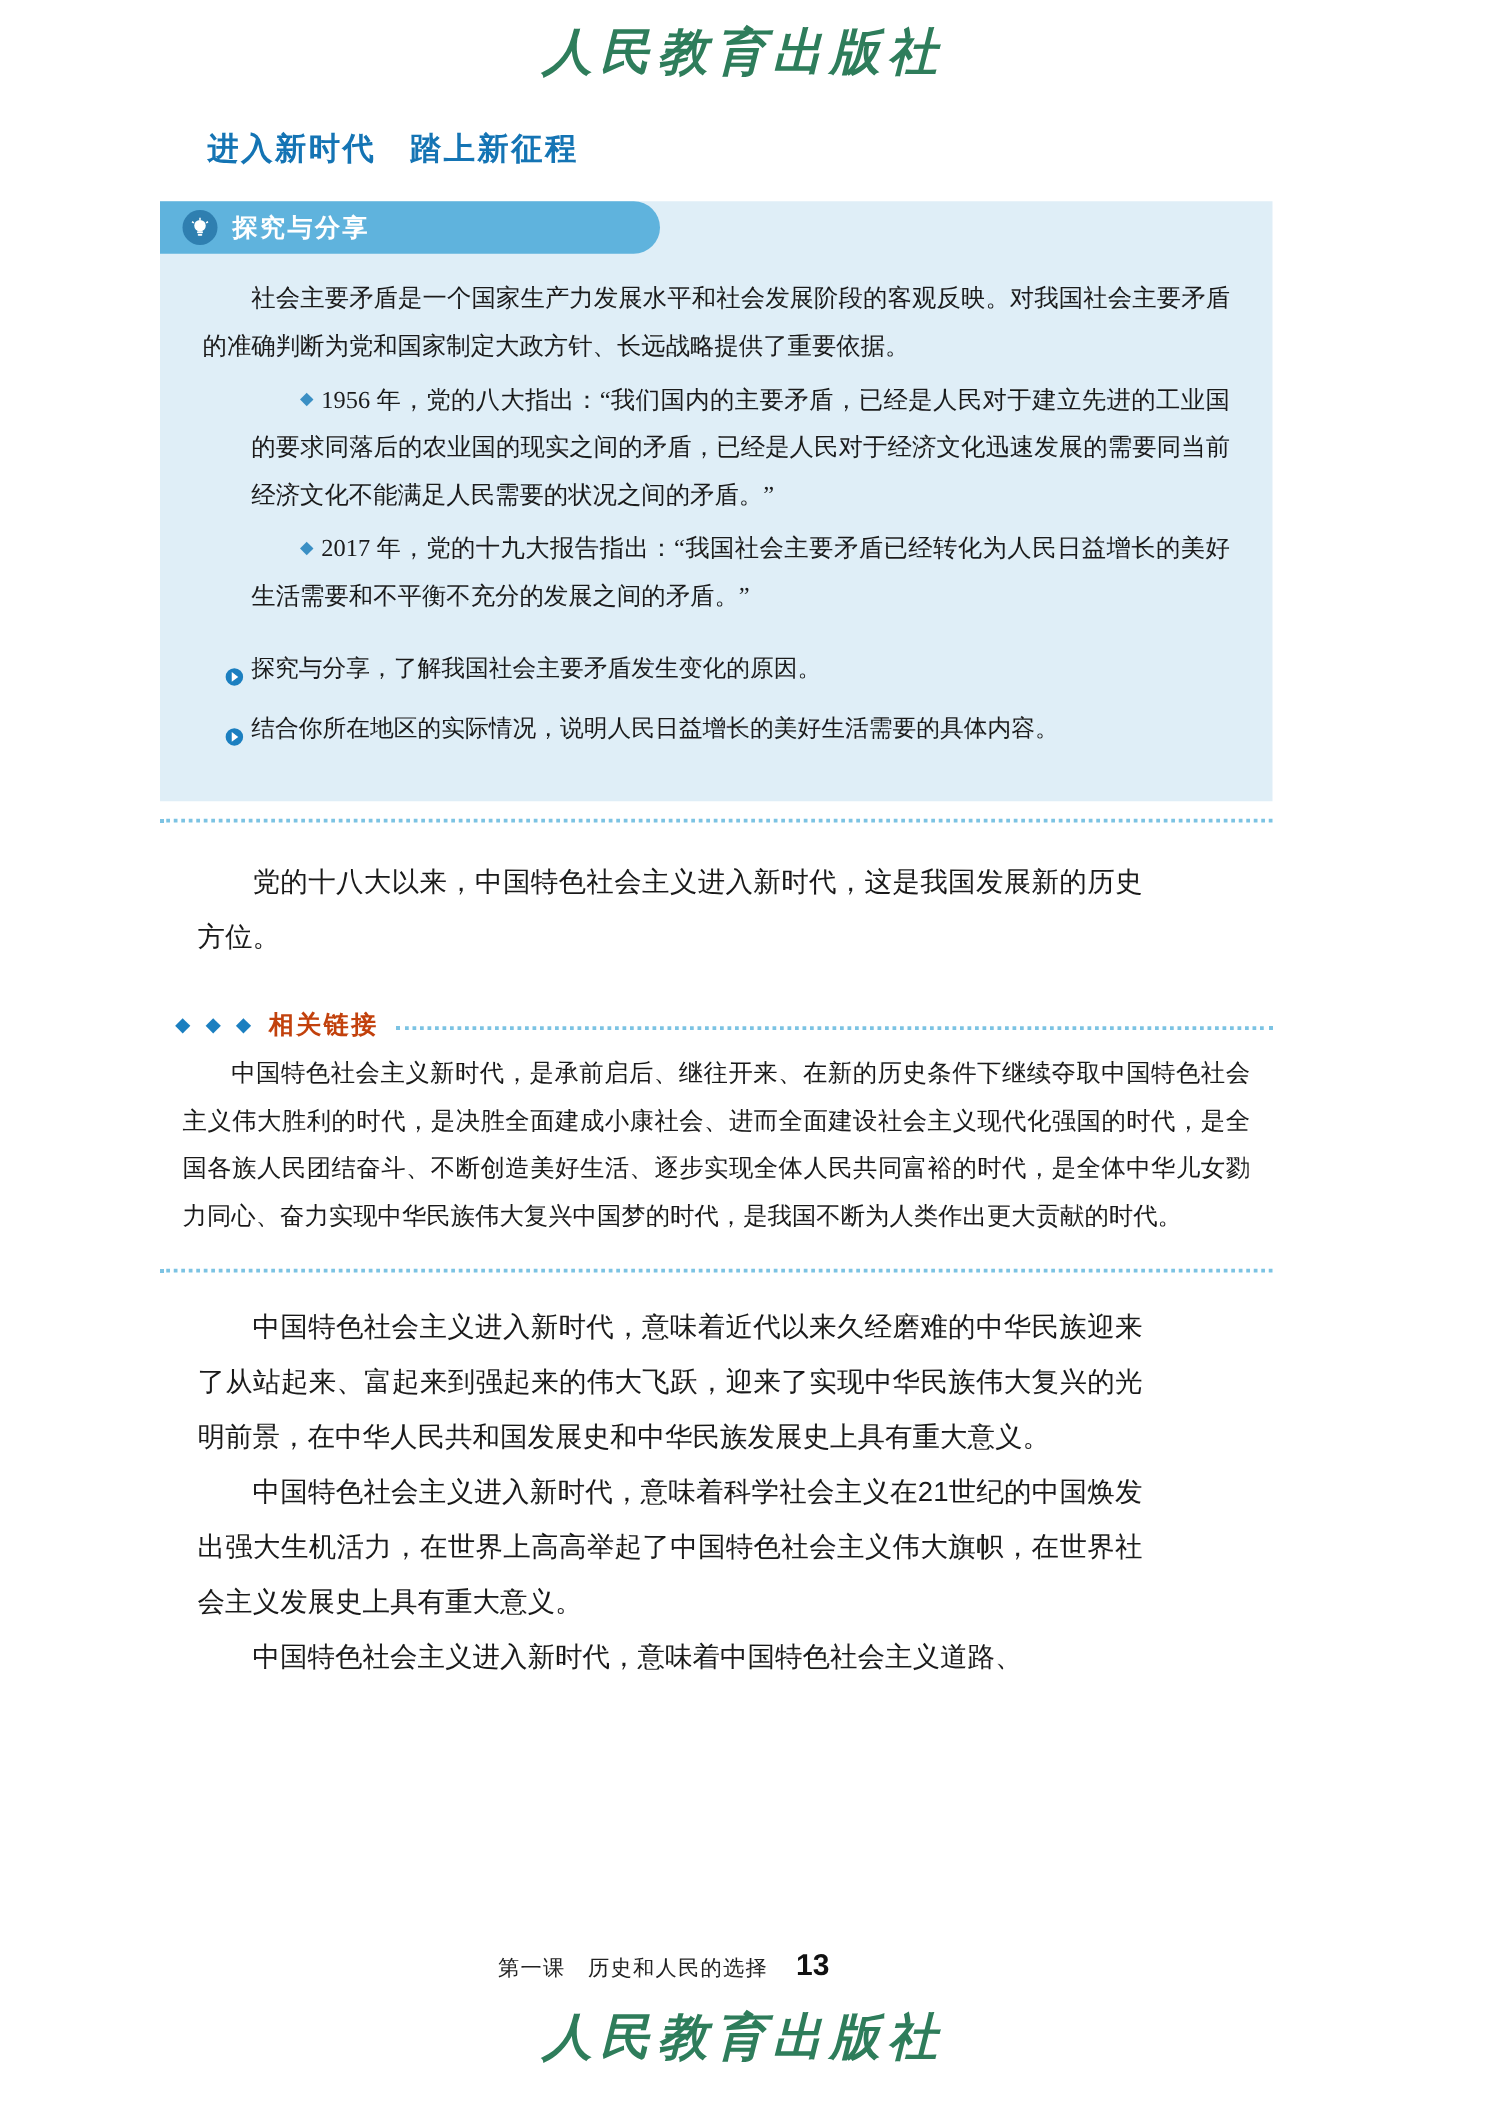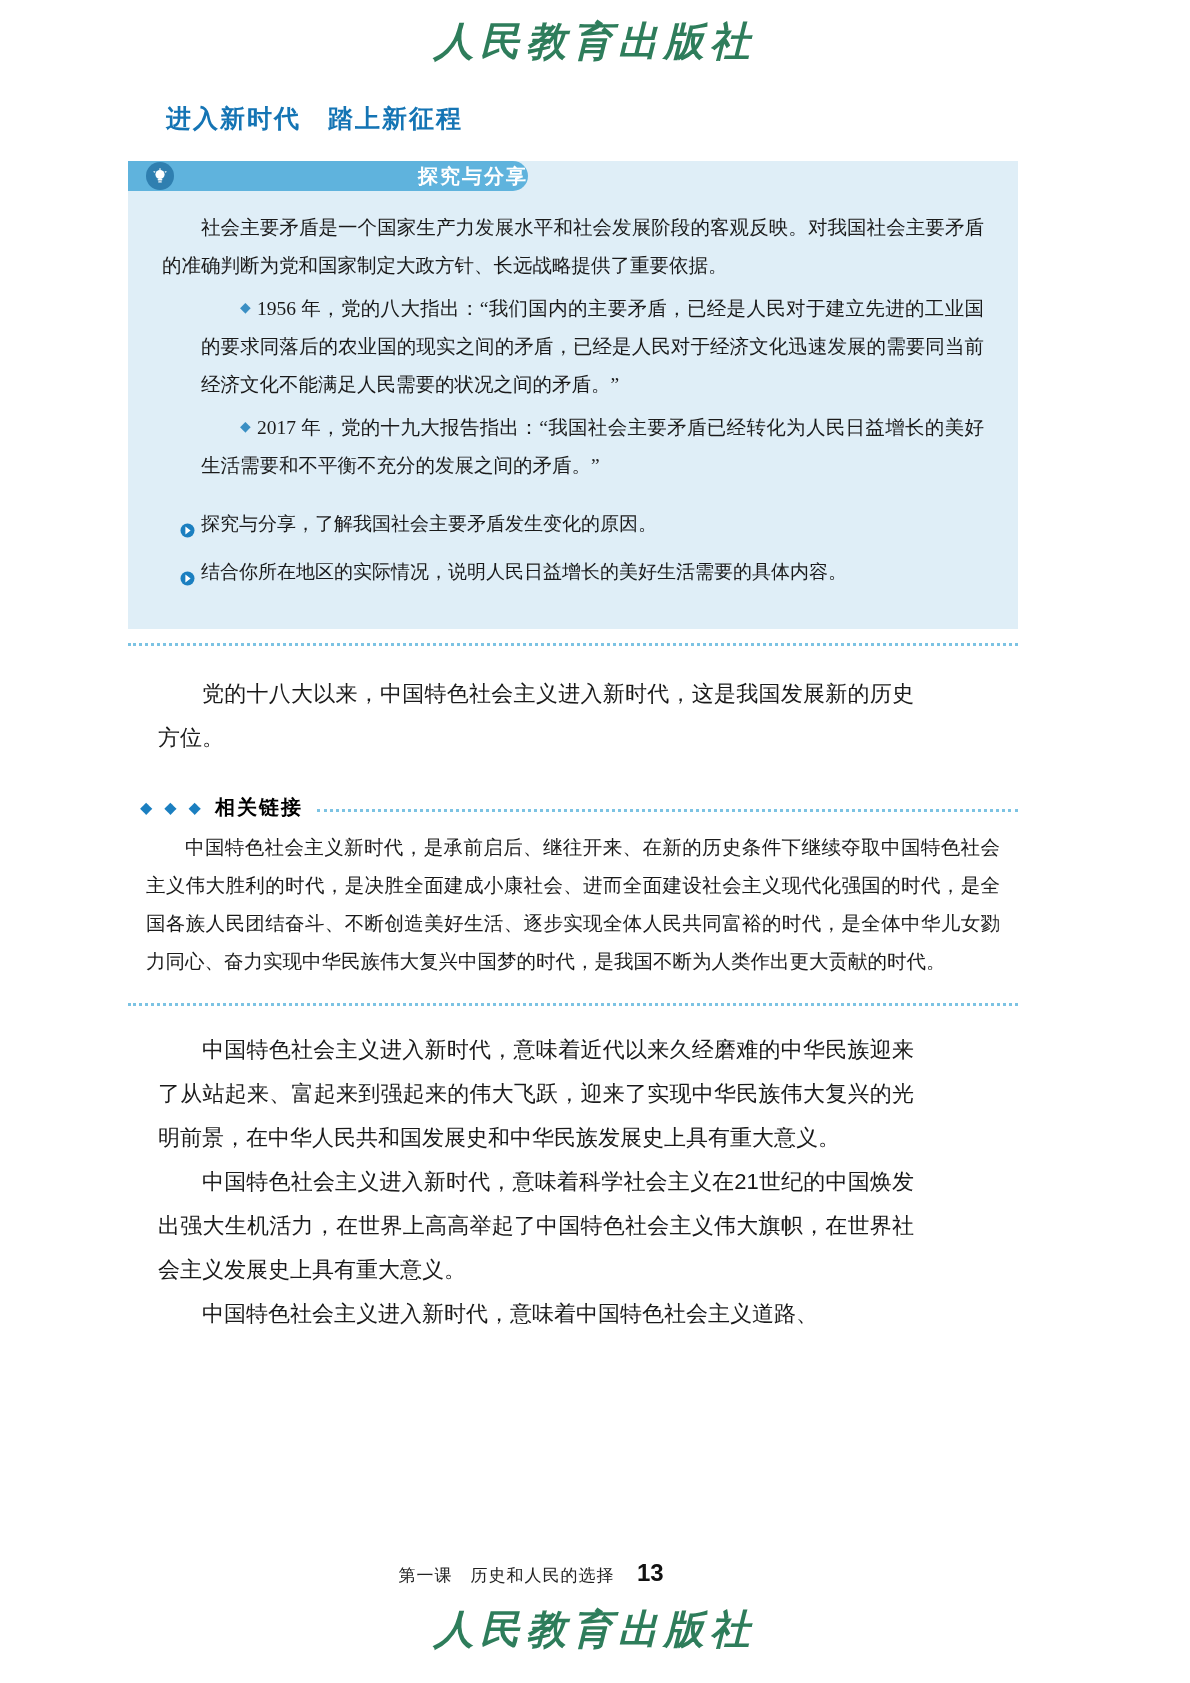--- a/index.html
+++ b/index.html
@@ -64,29 +64,28 @@
   }
 
   
   .explore-box {
     background: #dfeef7;
     position: relative;
     padding: 0 0 26px 0;
   }
   .explore-header {
     position: relative;
-    height: 30px;
+    height: 42px;
     width: 400px;
     background: #5fb3dd;
     border-radius: 0 22px 22px 0;
     display: flex;
     align-items: center;
     padding-left: 18px;
     box-sizing: border-box;
-    justify-content: space-between;
   }
   .explore-header .bulb {
     width: 28px;
     height: 28px;
     border-radius: 50%;
     background: #2f7fb0;
     display: inline-flex;
     align-items: center;
     justify-content: center;
     margin-right: 12px;
@@ -178,21 +177,21 @@
     align-items: center;
     padding-left: 12px;
   }
   .link-head .dias {
     color: #1b7fc0;
     font-size: 16px;
     letter-spacing: 4px;
     margin-right: 10px;
   }
   .link-head .link-title {
-    color: #000000;
+    color: #c2410c;
     font-family: "Liberation Sans", sans-serif;
     font-weight: bold;
     font-size: 20px;
     letter-spacing: 2px;
     margin-right: 14px;
   }
   .link-head .dots {
     flex: 1;
     border-top: 3px dotted #7cc3e3;
     height: 0;

